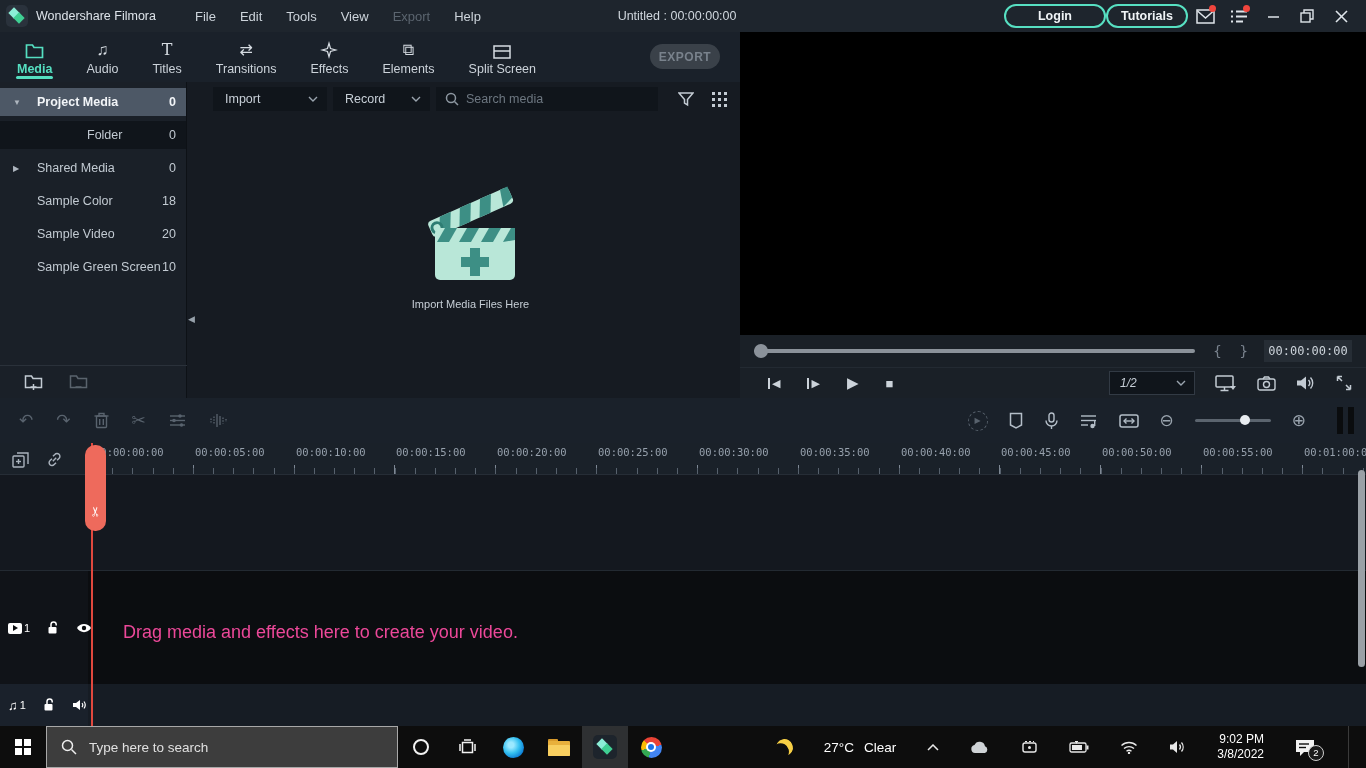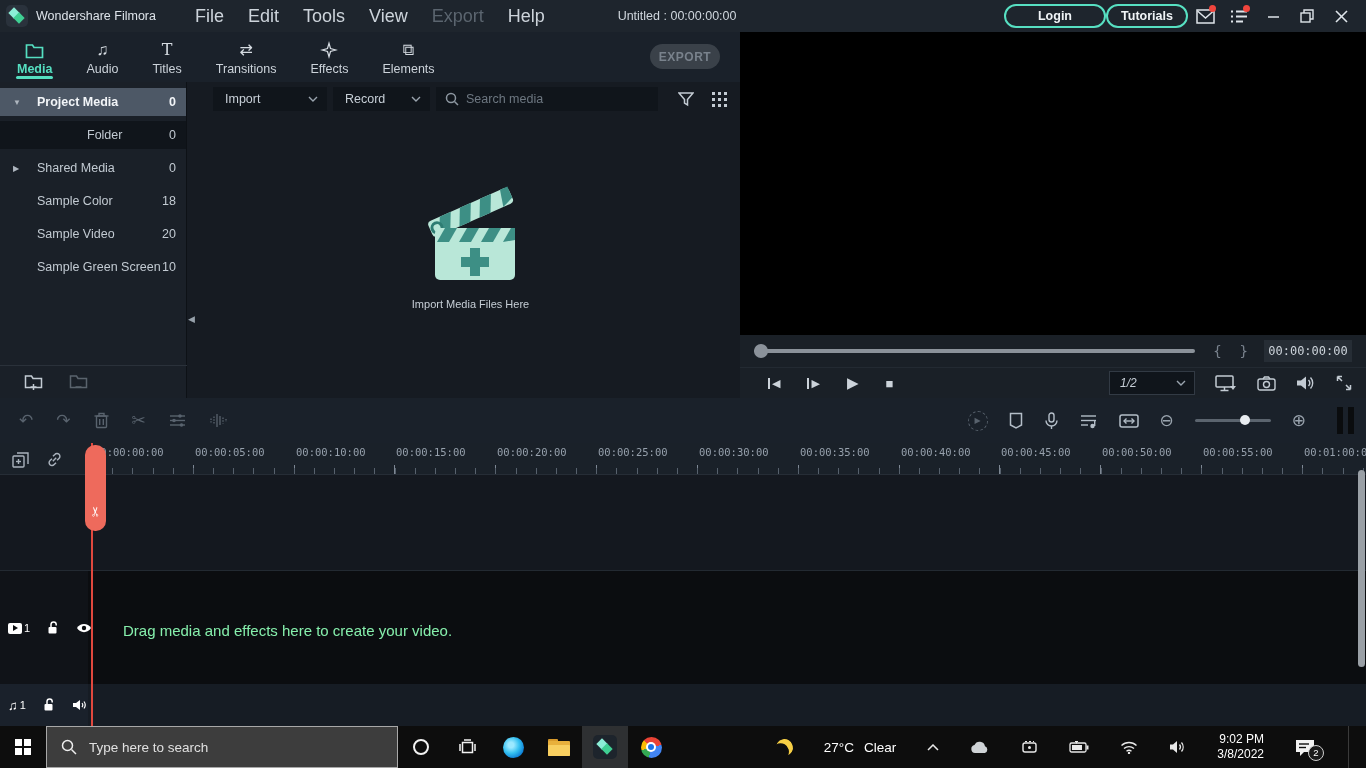--- a/index.html
+++ b/index.html
@@ -11,21 +11,21 @@
 
   
   #titlebar { left:0; top:0; width:1366px; height:32px; background:#1e252d;
     display:flex; align-items:center; }
   #logo { width:22px; height:22px; margin-left:6px; background:#2a323c; border-radius:5px; position:relative; flex:none; }
   #logo .d1,#logo .d2 { position:absolute; width:8px; height:8px; transform:rotate(45deg); }
   #logo .d1 { left:4px; top:4px; background:#8beed6; }
   #logo .d2 { left:9px; top:9px; background:#3fcf93; }
   #appname { font-size:12.5px; color:#dde3e9; margin-left:8px; }
   #menus { display:flex; margin-left:28px; gap:2px; }
-  .menu { font-size:18px; color:#cdd4db; padding:4px 11px; }
+  .menu { font-size:13px; color:#cdd4db; padding:4px 11px; }
   .menu.disabled { color:#5b656f; }
   #proj-title { position:absolute; left:50%; transform:translateX(-55%); font-size:12.5px; color:#cfd6dd; }
   #tb-right { margin-left:auto; display:flex; align-items:center; gap:0; padding-right:8px; }
   .pill { border:2px solid #57e0c2; border-radius:14px; color:#f0f4f7; font-size:12.5px;
     font-weight:bold; height:24px; display:flex; align-items:center; justify-content:center; }
   #login-btn { width:102px; }
   #tutorials-btn { width:82px; }
   .tb-ic { width:34px; height:26px; position:relative; display:flex; align-items:center; justify-content:center; color:#dfe5ea; }
   .reddot { position:absolute; right:6px; top:2px; width:7px; height:7px; border-radius:50%; background:#f1453d; }
 
@@ -115,21 +115,21 @@
   #rminor { position:absolute; left:92px; right:0; bottom:0; height:6px;
     background:repeating-linear-gradient(90deg,#57616d 0 1px,transparent 1px 20.17px); }
   #tracks { position:absolute; left:0; top:32px; width:1366px; height:251px; }
   #vrow { position:absolute; left:0; top:95px; width:1366px; height:114px; background:#0b0d10; border-top:1px solid #232a32; }
   #vhead { position:absolute; left:0; top:0; width:88px; height:114px; background:#101318; display:flex; align-items:center; gap:17px; padding-left:8px; }
   #arow { position:absolute; left:0; top:209px; width:1366px; height:42px; background:#161c24; }
   #ahead { position:absolute; left:0; top:0; width:88px; height:42px; background:#1a212b; display:flex; align-items:center; gap:17px; padding-left:8px; }
   .thead-ic { display:flex; align-items:center; color:#fff; font-size:11px; gap:2px; }
   .vrect { width:14px; height:11px; background:#fff; border-radius:2px; display:flex; align-items:center; justify-content:center; }
   .vrect i { width:0; height:0; border-left:5px solid #0b0d10; border-top:3.5px solid transparent; border-bottom:3.5px solid transparent; }
-  #drag-hint { position:absolute; left:123px; top:51px; font-size:15px; color:#86efac; }
+  #drag-hint { position:absolute; left:123px; top:51px; font-size:18px; color:#ec4899; }
   #playhead-line { position:absolute; left:91px; top:0; width:2px; height:283px; background:#e0483e; z-index:5; }
   #playhead-head { position:absolute; left:85px; top:2px; width:21px; height:86px; background:#ee6a5c;
     border-radius:10px; z-index:6; display:flex; align-items:flex-end; justify-content:center; padding-bottom:12px; }
   #playhead-head span { color:#fff; font-size:13px; transform:rotate(-90deg); }
   #vscroll { position:absolute; right:1px; top:27px; width:7px; height:197px; background:#9aa0a6; border-radius:4px; z-index:7; }
 
   
 
   
   #taskbar { left:0; top:726px; width:1366px; height:42px; background:#0d0d0d; display:flex; align-items:center; color:#e8e8e8; }
@@ -254,20 +254,29 @@
       <svg width="18" height="18" viewBox="0 0 24 24">
           <path d="M12 3l2 7 7 2-7 2-2 7-2-7-7-2 7-2z" fill="none" stroke="currentColor" stroke-width="1.6"></path>
         </svg>
     </span>
     <span>Effects</span>
   </div>
   <div class="tab">
     <span class="tico">⧉</span>
     <span>Elements</span>
   </div>
+  <div class="tab">
+    <span class="tico">
+      <svg width="18" height="14" viewBox="0 0 18 14">
+          <rect x="1" y="1" width="16" height="12" fill="none" stroke="currentColor" stroke-width="1.5"></rect>
+          <line x1="1" y1="6" x2="17" y2="6" stroke="currentColor" stroke-width="1.5"></line>
+        </svg>
+    </span>
+    <span>Split Screen</span>
+  </div>
 </div>
 <div id="export-btn" class="abs">EXPORT</div>
 
 <div id="panel" class="abs">
   <div id="sidebar">
     <div class="srow selected">
       <span class="tri">▼</span>
       <span class="lab">Project Media</span>
       <span class="cnt">0</span>
     </div>

